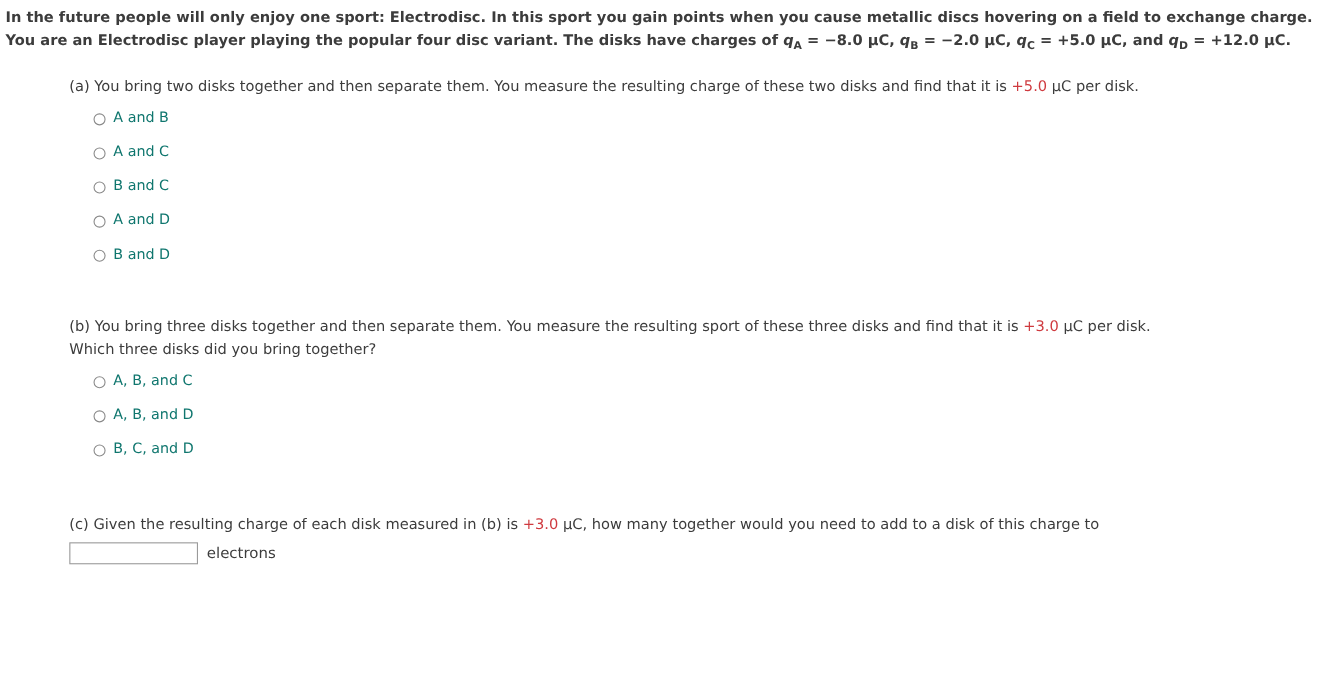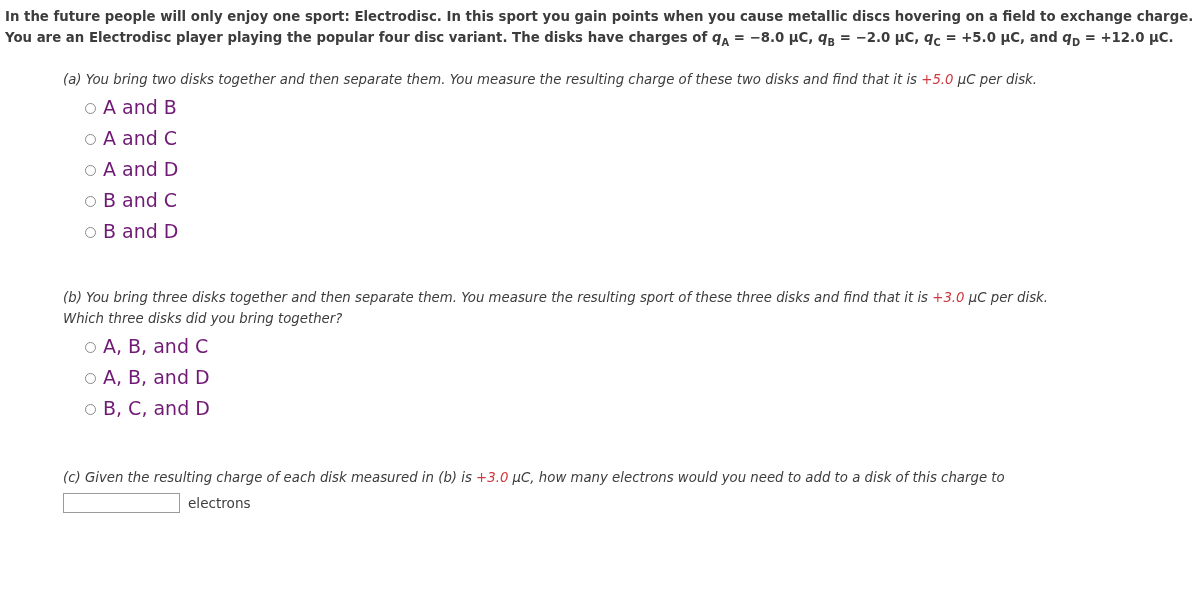--- a/index.html
+++ b/index.html
@@ -39,21 +39,20 @@
     margin-right: 8px;
   }
   .q-a { margin-top: 16px; }
   .q-b { margin-top: 39px; }
   .q-c { margin-top: 42px; }
 
   .q-text {
     font-size: 13.3px;
     line-height: 21px;
     color: #3c3c3c;
-    font-style: italic;
   }
   .q-text .l1, .q-text .l2 {
     display: block;
     white-space: nowrap;
   }
   .red {
     color: #cf3a3f;
   }
   
   .options {
@@ -70,22 +69,22 @@
     width: 11px;
     height: 11px;
     border: 1.4px solid #8a8a8a;
     border-radius: 50%;
     background: #fff;
     box-sizing: border-box;
     flex: 0 0 auto;
     margin-right: 7px;
   }
   .option-label {
-    font-size: 19px;
-    color: #701a75;
+    font-size: 13px;
+    color: #0f766e;
     white-space: nowrap;
   }
   
   .answer-row {
     display: flex;
     align-items: center;
     margin-top: 5px;
   }
   .answer-input {
     width: 117px;
@@ -134,25 +133,25 @@
       <label class="option">
         <span class="radio"></span>
         <span class="option-label">A and B</span>
       </label>
       <label class="option">
         <span class="radio"></span>
         <span class="option-label">A and C</span>
       </label>
       <label class="option">
         <span class="radio"></span>
-        <span class="option-label">A and D</span>
+        <span class="option-label">B and C</span>
       </label>
       <label class="option">
         <span class="radio"></span>
-        <span class="option-label">B and C</span>
+        <span class="option-label">A and D</span>
       </label>
       <label class="option">
         <span class="radio"></span>
         <span class="option-label">B and D</span>
       </label>
     </div>
   </div>
 
   <div class="question q-b">
     <div class="q-text">
@@ -170,21 +169,21 @@
       </label>
       <label class="option">
         <span class="radio"></span>
         <span class="option-label">B, C, and D</span>
       </label>
     </div>
   </div>
 
   <div class="question q-c">
     <div class="q-text">
-      <span class="l1"><span>(c) Given the resulting charge of each disk measured in (b) is </span><span class="red">+3.0</span><span> µC,  how many electrons would you need to add to a disk of this charge to</span></span>
+      <span class="l1"><span>(c) Given the resulting charge of each disk measured in (b) is </span><span class="red">+3.0</span><span> µC,  how many together would you need to add to a disk of this charge to</span></span>
     </div>
     <div class="answer-row">
       <input class="answer-input" type="text" value="" style="">
       <span class="answer-unit">electrons</span>
     </div>
   </div>
 
 </div>
 
 </body></html>

